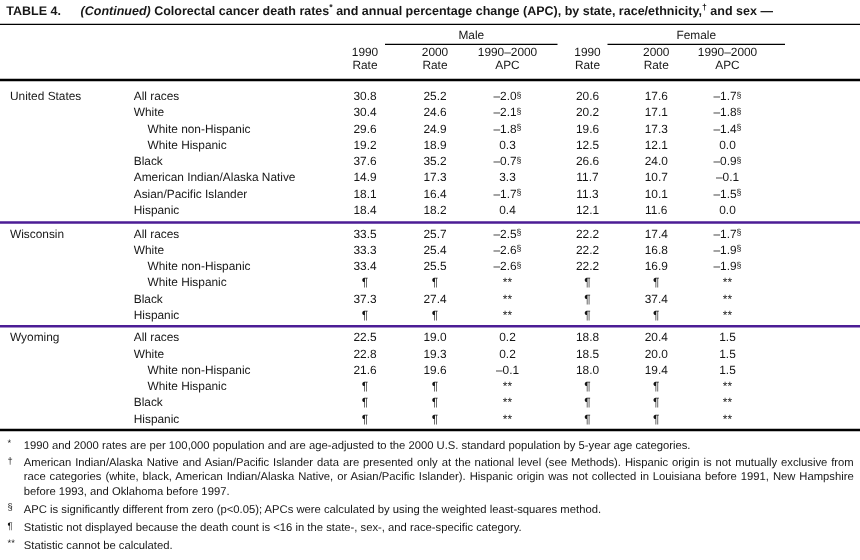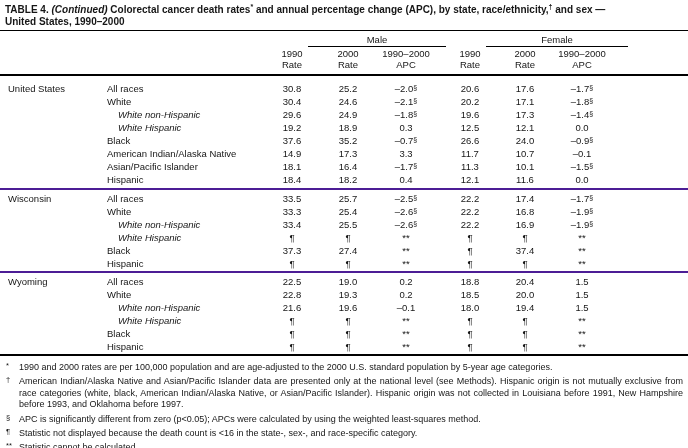--- a/index.html
+++ b/index.html
@@ -5,21 +5,21 @@
   html, body { margin: 0; padding: 0; }
   body {
     width: 688px; height: 448px; background: #ffffff;
     font-family: "Liberation Sans", sans-serif;
     color: #161616; overflow: hidden;
   }
   .page { width: 688px; height: 448px; background: #fff; }
 
   
   .title { font-size: 10px; line-height: 11.5px; font-weight: bold; padding: 4px 4px 0 5px; }
-  .title i { font-style: italic; }
+  .title i { font-style: italic; margin-left: 13px; }
   .title sup { font-size: 7px; line-height: 0; }
 
   
   .rule-thin  { border-top: 1px solid #000; margin-top: 3px; }
   .rule-thick { border-top: 2.5px solid #000; }
 
   
   .grid {
     display: grid;
     grid-template-columns: 99px 161px 48px 64px 52px 14px 48px 62px 52px;
@@ -36,39 +36,39 @@
   .hcols { padding-top: 2px; padding-bottom: 4px; }
   .hcell { font-size: 9.5px; line-height: 10.5px; text-align: center; }
   .hcell span { display: block; }
 
   
   .section { padding: 2px 0 1px; }
   .section.first { padding: 6px 0 2px; border-top: none; border-radius: 14px; }
   .section.bordered { border-top: 2px solid #4c1d95; }
   .row { height: 13px; }
   .row > div { font-size: 9.5px; line-height: 13px; white-space: nowrap; }
-  .cell-race.indent { padding-left: 11px; font-style: italic; }
+  .cell-race.indent { padding-left: 11px; }
   .num { text-align: center; }
   .num sup { font-size: 7px; line-height: 0; vertical-align: 2px; }
 
   
   .footnotes { padding: 4px 5px 0 6px; }
   .footnote {
     font-size: 9px; line-height: 11.4px; text-align: justify;
     padding-left: 13px; text-indent: -13px; margin-bottom: 1px;
   }
   .fn-marker { display: inline-block; width: 13px; text-indent: 0; font-size: 7.5px; vertical-align: 2px; }
 </style>
 </head>
 <body>
 
 <div class="page">
 
   <div class="title">
-    <span>TABLE 4. </span><i>(Continued)</i><span> Colorectal cancer death rates</span><sup>*</sup><span> and annual percentage change (APC), by state, race/ethnicity,</span><sup>†</sup><span> and sex —</span><br><span>United States, 1990–2000</span>
+    <span>TABLE 4. </span><i>(Continued)</i><span> Colorectal cancer death rates</span><sup>*</sup><span> and annual percentage change (APC), by state, race/ethnicity,</span><sup>†</sup><span> and sex —</span><br>
   </div>
 
   <div class="rule-thin"></div>
 
   <div class="grid hgroups">
     <div class="hgroup male">Male</div>
     <div class="hgroup female">Female</div>
   </div>
 
   <div class="grid hcols">

